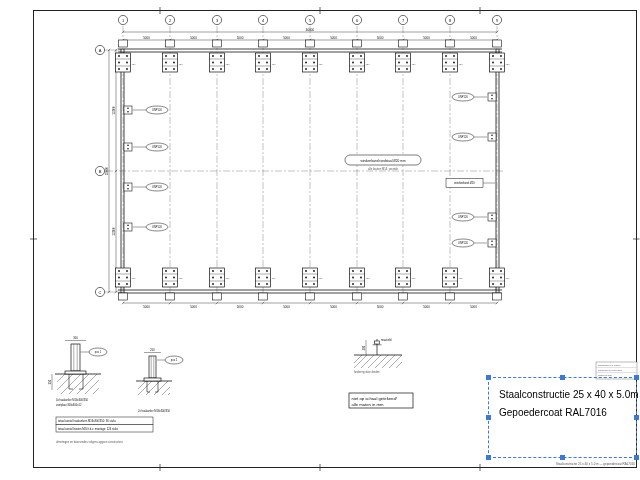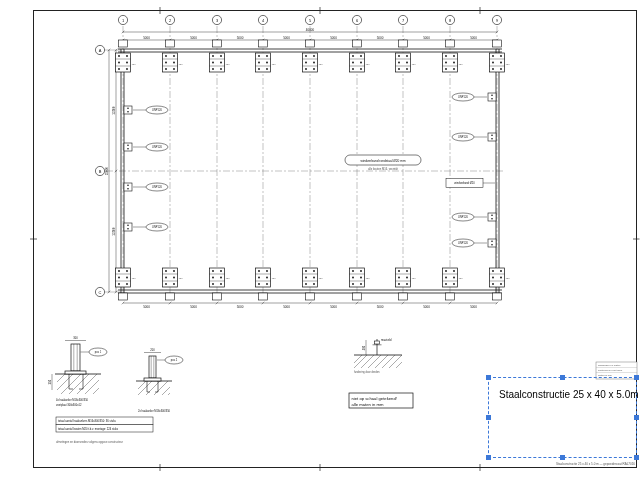--- a/index.html
+++ b/index.html
@@ -430,20 +430,21 @@
     <text x="598" y="371.3" class="t24 gray">controleren in het werk</text>
     <text x="598" y="376.3" class="t24 gray">maten in mm</text>
   </g>
 
   <text x="635" y="464.8" class="end t30 gray">Staalconstructie 25 x 40 x 5.0 m — gepoedercoat RAL7016</text>
 </svg>
 
   <div class="selection">
     <div class="sel-text">
       <div>Staalconstructie 25 x 40 x 5.0m</div>
+      <div>Gepoedercoat RAL7016</div>
     </div>
     <div class="handle h-nw"></div>
     <div class="handle h-n"></div>
     <div class="handle h-ne"></div>
     <div class="handle h-e"></div>
     <div class="handle h-se"></div>
     <div class="handle h-s"></div>
     <div class="handle h-sw"></div>
     <div class="handle h-w"></div>
   </div>

